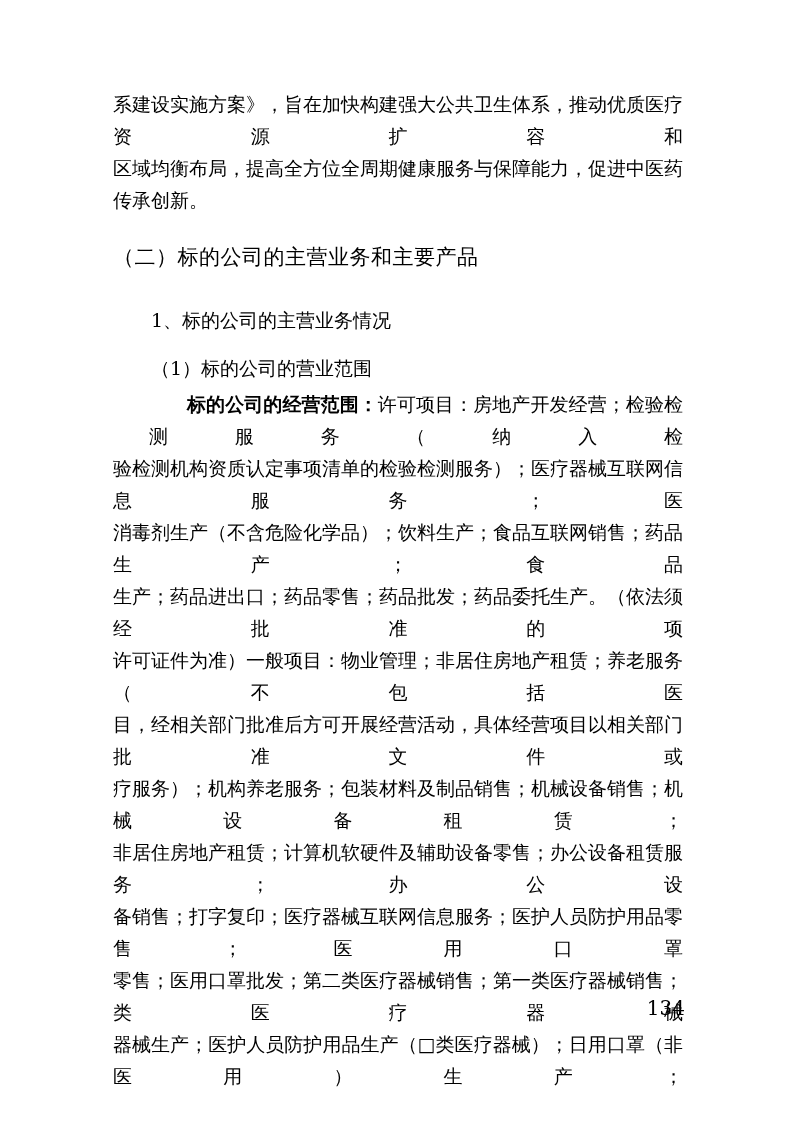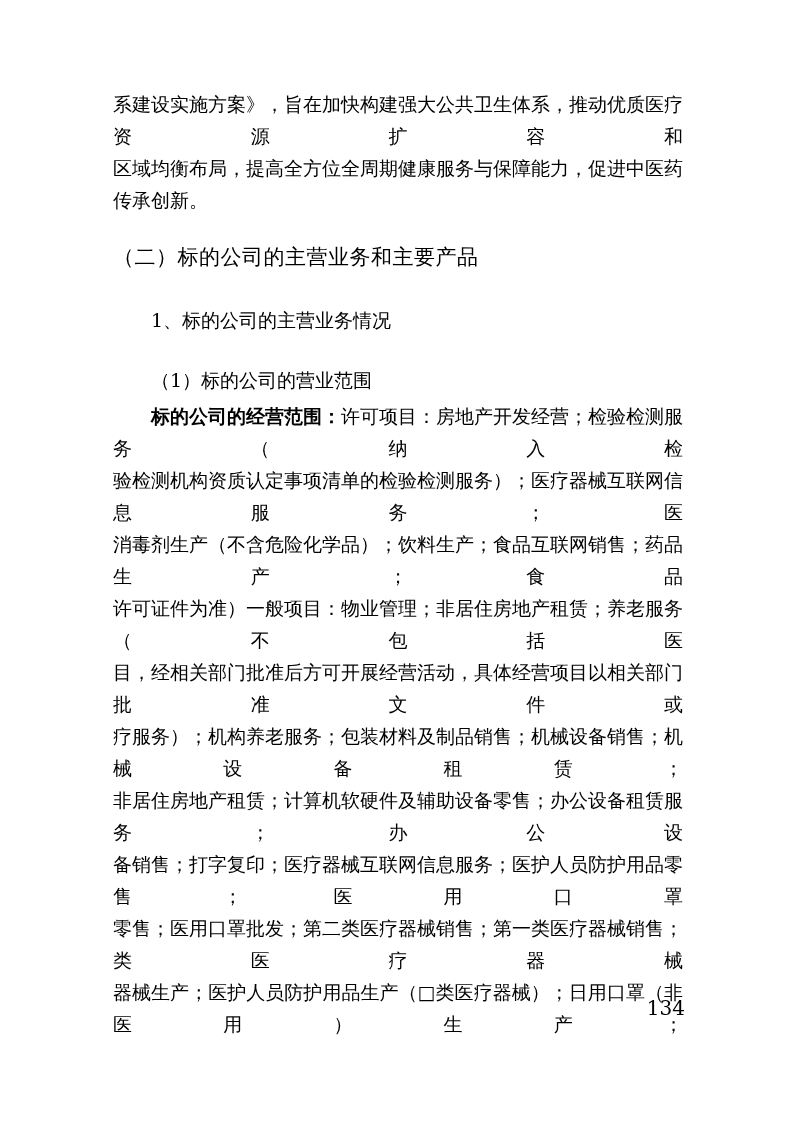--- a/index.html
+++ b/index.html
@@ -26,40 +26,41 @@
     line-height: 32px;
     white-space: normal;
   }
   
   .jl {
     text-align: justify;
     text-align-last: justify;
   }
   .indent {
     text-indent: 38px;
+    margin-left: 36px;
   }
   .para {
     margin: 0;
   }
   .scope-para { margin-top: 4px; }
   .heading {
     font-family: "DejaVu Sans", "Liberation Sans", sans-serif;
     font-weight: normal;
     font-size: 21px;
     line-height: 30px;
     margin: 26px 0 0 0;
     letter-spacing: 0.5px;
   }
   .subheading {
     font-size: 19px;
     line-height: 32px;
     padding-left: 38px;
   }
   .sub-1   { margin-top: 32px; }
-  .sub-1-1 { margin-top: 28px; }
+  .sub-1-1 { margin-top: 16px; }
   .lead-bold {
     font-weight: bold;
   }
   .page-number {
     position: absolute;
     top: 998px;
     right: 108px;
     font-size: 20px;
     line-height: 20px;
     font-family: "DejaVu Serif", "Liberation Serif", serif;
@@ -79,20 +80,21 @@
     <div class="heading">（二）标的公司的主营业务和主要产品</div>
 
     <div class="subheading sub-1">1、标的公司的主营业务情况</div>
 
     <div class="subheading sub-1-1">（1）标的公司的营业范围</div>
 
     <div class="para scope-para">
       <div class="line jl indent"><b class="lead-bold">标的公司的经营范围：</b><span>许可项目：房地产开发经营；检验检测服务（纳入检</span></div>
       <div class="line jl">验检测机构资质认定事项清单的检验检测服务）；医疗器械互联网信息服务；医</div>
       <div class="line jl">消毒剂生产（不含危险化学品）；饮料生产；食品互联网销售；药品生产；食品</div>
+      <div class="line jl">生产；药品进出口；药品零售；药品批发；药品委托生产。（依法须经批准的项</div>
       <div class="line jl">许可证件为准）一般项目：物业管理；非居住房地产租赁；养老服务（不包括医</div>
       <div class="line jl">目，经相关部门批准后方可开展经营活动，具体经营项目以相关部门批准文件或</div>
       <div class="line jl">疗服务）；机构养老服务；包装材料及制品销售；机械设备销售；机械设备租赁；</div>
       <div class="line jl">非居住房地产租赁；计算机软硬件及辅助设备零售；办公设备租赁服务；办公设</div>
       <div class="line jl">备销售；打字复印；医疗器械互联网信息服务；医护人员防护用品零售；医用口罩</div>
       <div class="line jl">零售；医用口罩批发；第二类医疗器械销售；第一类医疗器械销售；类医疗器械</div>
       <div class="line jl">器械生产；医护人员防护用品生产（□类医疗器械）；日用口罩（非医用）生产；</div>
 
     </div>
 

